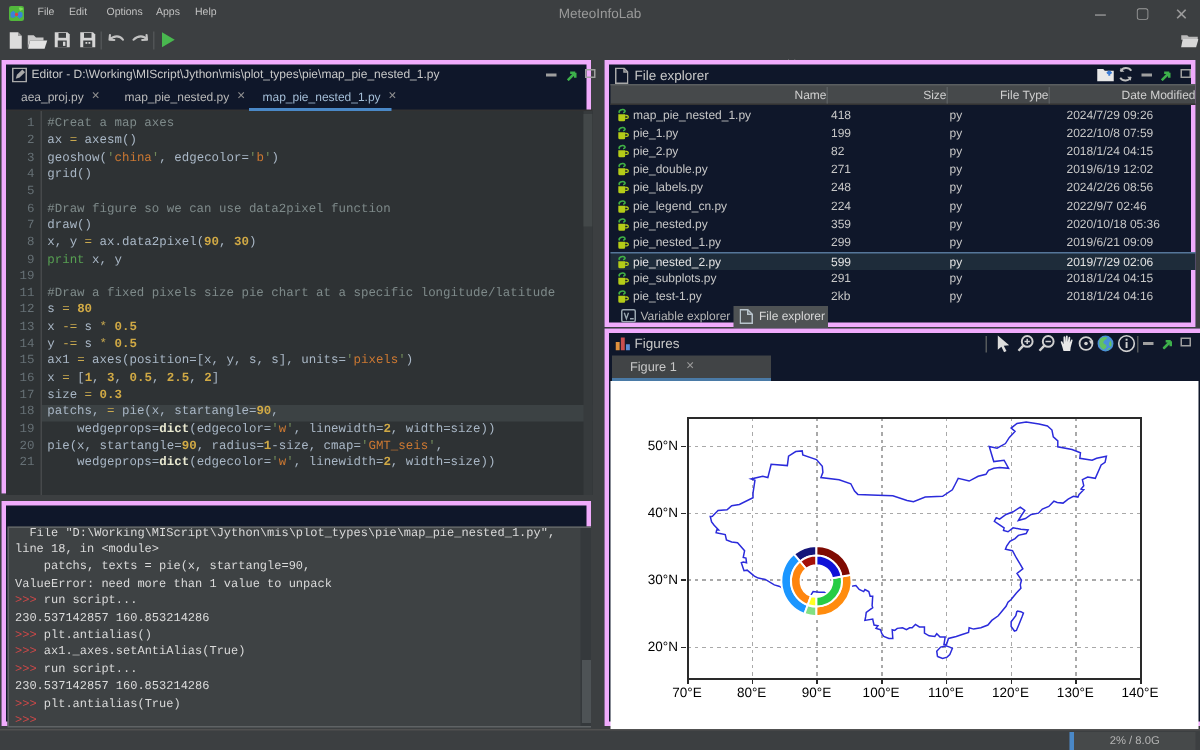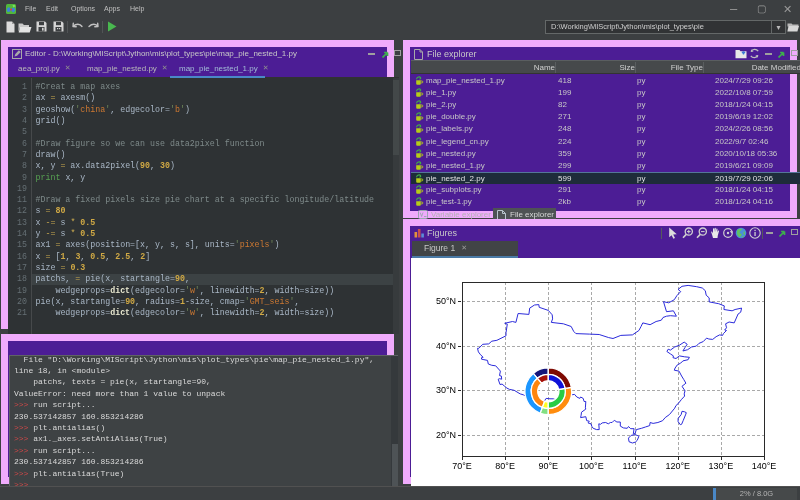--- a/index.html
+++ b/index.html
@@ -10,21 +10,21 @@
 #menubar .mi { position:absolute; top:5px; font-size:7px; color:#c0c0c0; }
 #title { position:absolute; top:4px; left:0px; width:800px; text-align:center; font-size:9px; color:#9a9a9a; }
 .winbtn { position:absolute; top:3px; color:#9a9a9a; font-size:11px; }
 #toolbar { left:0; top:19px; width:800px; height:17px; }
 #toolbar svg, #toolbar .tsep { position:absolute; }
 .tsep { width:1px; height:12px; background:#515456; top:2px; }
 #cf-label { position:absolute; top:4px; left:489px; font-size:7.5px; color:#bbbbbb;margin-top:15px; }
 #cf-combo { position:absolute; left:545px; top:1px; width:241px; height:14px; background:#313335; border:1px solid #646868; font-size:7.5px; color:#cfcfcf; line-height:12px; padding-left:5px; }
 #cf-combo .arr { position:absolute; right:0; top:0; width:14px; height:13px; border-left:1px solid #646868; color:#b9b9b9; font-size:8px; text-align:center; line-height:13px; }
 
-.panel { position:absolute; background:#4c1d95; border:7px solid #f0abfc; }
+.panel { position:absolute; background:#0f172a; border:3px solid #f0abfc; }
 .phead { position:relative; height:14px; font-size:9px; color:#c8c8c8; line-height:14px; }
 .phead svg.picon { position:absolute; left:4px; top:2px; }
 .phead .ptitle { position:absolute; left:17px; top:0px; }
 .wmin { position:absolute; width:7px; height:2px; background:#9f9f9f; }
 .wmax { position:absolute; width:7px; height:6px; border:1px solid #9f9f9f; }
 
 #editor { left:1px; top:40px; width:393px; height:289px; }
 #edtabs { position:absolute; left:0; top:13px; width:391px; height:18px; border-bottom:1px solid #323232; }
 .etab { position:absolute; top:0; height:18px; font-size:8px; color:#b8b8b8; line-height:17px; }
 .etab .x { color:#909090; font-size:7px; margin-left:5px; position:relative; top:-1px; }
@@ -78,20 +78,21 @@
         <path d="M1 4.5 l2 -1.5 2 2.5 2 -2 2 1 0 2.5 -2 1.5 -2 -2 -2 1.5 -2 -0.5 Z" fill="#3b82d8"></path>
         <path d="M6.5 1.2 c1.5 -0.6 2.6 0 3 1 l-2.2 1.2 Z" fill="#7fe05a"></path>
         <circle cx="5" cy="5.6" r="1.1" fill="#e04338"></circle>
       </svg>
     </span>
   <span class="mi" style="left:25px">File</span>
   <span class="mi" style="left:46px">Edit</span>
   <span class="mi" style="left:71px">Options</span>
   <span class="mi" style="left:104px">Apps</span>
   <span class="mi" style="left:130px">Help</span>
+  <span id="title">MeteoInfoLab</span>
   <span class="winbtn" style="left:730px;top:1px;font-size:13px">–</span>
   <span class="winbtn" style="left:757px;font-size:10px">▢</span>
   <span class="winbtn" style="left:783px;font-size:11px">✕</span>
 </div>
 <div id="toolbar" class="abs">
   <span class="abs" style="left:5px;top:2px">
       <svg width="11" height="12" viewBox="0 0 11 12">
         <path d="M1.5 0.5 h5.5 l2.5 2.5 v8.5 h-8 Z" fill="#dcdcdc"></path>
         <path d="M7 0.5 l2.5 2.5 h-2.5 Z" fill="#9a9a9a"></path>
       </svg>
@@ -130,21 +131,20 @@
         <path d="M11 4.5 C9 1.5 5 1.5 2 4.5 M11 4.5 l-0.3 -3.2 M11 4.5 l-3.2 0.2" fill="none" stroke="#c2c2c2" stroke-width="1.4" stroke-linecap="round"></path>
       </svg>
     </span>
   <span class="tsep" style="left:102px"></span>
   <span class="abs" style="left:107px;top:2px">
       <svg width="10" height="11" viewBox="0 0 10 11">
         <path d="M1 0.5 L9.5 5.5 L1 10.5 Z" fill="#49b84f"></path>
       </svg>
     </span>
   <span id="cf-label">Current Folder:</span>
-  <div id="cf-combo">D:\Working\MIScript\Jython\mis\plot_types\pie<span class="arr">▾</span></div>
   <span class="abs" style="left:787px;top:3px">
       <svg width="12" height="10" viewBox="0 0 12 10">
         <path d="M0.5 1.5 h4 l1 1 h6 v2 h-11 Z" fill="#b9b9b9"></path>
         <path d="M1.5 4 h10.5 l-1.6 5.5 h-10 Z" fill="#d8d8d8"></path>
       </svg>
     </span>
 </div>
 
 <div id="editor" class="panel">
   <div class="phead">

